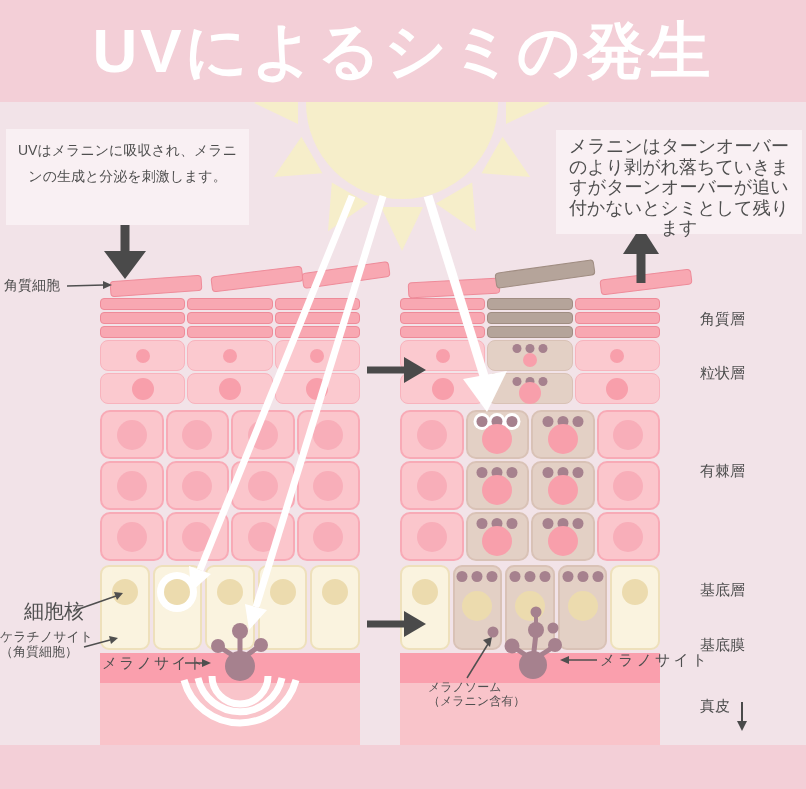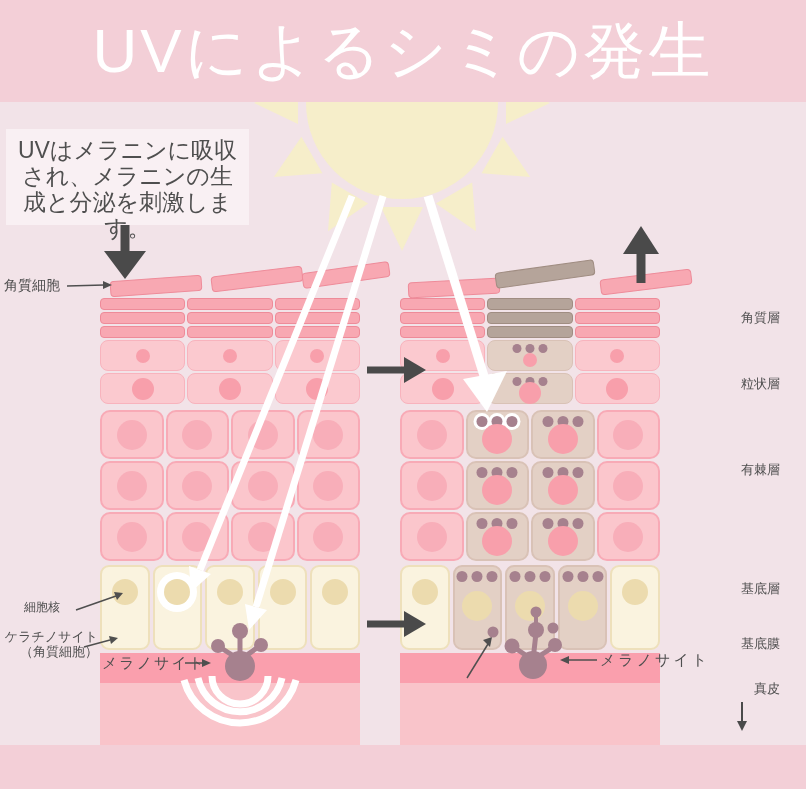--- a/index.html
+++ b/index.html
@@ -5,25 +5,25 @@
   *{box-sizing:border-box;margin:0;padding:0}
   html,body{background:#fff}
   .stage{position:relative;width:806px;height:789px;overflow:hidden;
          background:var(--bg);font-family:"Liberation Sans",sans-serif;color:var(--ink)}
   svg{position:absolute;left:0;top:0}
   #sun-svg{z-index:1;pointer-events:none}
   #overlay-svg{z-index:6;pointer-events:none}
   .sunfill{fill:var(--sun)}
   .band{position:absolute;left:0;width:806px;background:var(--band)}
   .band.top{top:0;height:102px;z-index:5;display:flex;align-items:center;justify-content:center}
-  .band.top span{color:#fff;font-size:62px;letter-spacing:3px;font-weight:400}
+  .band.top span{color:#fff;font-size:62px;letter-spacing:3px;font-weight:700}
   .band.bottom{top:745px;height:44px;z-index:4}
 
   .callout{position:absolute;background:var(--box);color:var(--ink);text-align:center;z-index:7}
-  #callout-left{left:6px;top:129px;width:243px;height:96px;font-size:23px;line-height:26px;padding:8px 10px}
+  #callout-left{left:6px;top:129px;width:243px;height:96px;font-size:14px;line-height:26px;padding:8px 10px}
   #callout-right{left:556px;top:130px;width:246px;height:104px;font-size:18px;line-height:20.5px;padding:6px 9px}
 
   .skin{position:absolute;top:265px;width:260px;height:480px;z-index:3}
   #skin-left{left:100px}
   #skin-right{left:400px}
   .zone{position:absolute;left:0;right:0;display:flex;flex-direction:column;gap:2px}
   .zone.corneum{top:33px}
   .zone.granular{top:75px}
   .zone.spinous{top:145px}
   .zone.basal{top:300px}
@@ -55,26 +55,26 @@
   .gcell .dots{top:3px}
   .dots i{width:11px;height:11px;border-radius:50%;background:var(--melanin)}
   .gcell .dots i{width:9px;height:9px}
   .dots.ringed i{box-shadow:0 0 0 3px #fff}
 
   .membrane{position:absolute;top:388px;left:0;right:0;height:30px;background:var(--membrane)}
   .dermis{position:absolute;top:418px;left:0;right:0;height:62px;background:var(--dermis)}
 
   .lbl{position:absolute;color:var(--ink);z-index:7;line-height:1.18;white-space:nowrap}
   #lbl-corneocyte{left:4px;top:277px;font-size:14px}
-  #lbl-nucleus{left:24px;top:600px;font-size:12px}
-  #lbl-keratinocyte{left:0;top:629px;width:98px;text-align:right;font-size:13px;white-space:normal}
+  #lbl-nucleus{left:24px;top:600px;font-size:20px}
+  #lbl-keratinocyte{left:0;top:629px;width:98px;text-align:left;font-size:13px;white-space:normal}
   #lbl-melanocyte-left{left:102px;top:654px;font-size:15px;letter-spacing:2px}
   #lbl-melanocyte-right{left:600px;top:651px;font-size:15px;letter-spacing:3px}
   #lbl-melanosome{left:428px;top:680px;font-size:12px;white-space:normal;line-height:1.2}
-  .layer{left:700px;width:80px;text-align:right;font-size:13px}
+  .layer{left:700px;width:80px;text-align:left;font-size:15px}
 
   .beam{stroke:var(--beam);stroke-width:7}
   .beam.wide{stroke-width:9}
   .beamfill{fill:var(--beam)}
   .blk9{stroke:var(--arrow);stroke-width:9}
   .blk7{stroke:var(--arrow);stroke-width:7}
   .blk2{stroke:var(--arrow);stroke-width:2}
   .blkfill{fill:var(--arrow)}
   .lead{stroke:var(--ink);stroke-width:1.5}
   .leadfill{fill:var(--ink)}
@@ -444,31 +444,38 @@
       <circle class="mel" cx="536" cy="612" r="5.5"></circle>
       <circle class="mel" cx="493" cy="632" r="5.5"></circle>
       <circle class="mel" cx="553" cy="628" r="5.5"></circle>
       <circle class="mel" cx="533" cy="665" r="14"></circle>
     </g>
   </svg>
 
   <div class="callout" id="callout-left">
     <span>UVはメラニンに吸収され、メラニンの生成と分泌を刺激します。</span>
   </div>
+  <div class="callout" id="callout-right">
+    <span>メラニンはターンオーバーのより剥がれ落ちていきますがターンオーバーが追い付かないとシミとして残ります</span>
+  </div>
 
   <div class="lbl" id="lbl-corneocyte">角質細胞</div>
   <div class="lbl" id="lbl-nucleus">細胞核</div>
   <div class="lbl" id="lbl-keratinocyte">
     <span style="display:block">ケラチノサイト</span>
     <span style="display:block">（角質細胞）</span>
   </div>
   <div class="lbl" id="lbl-melanocyte-left">メラノサイト</div>
   <div class="lbl" id="lbl-melanocyte-right">メラノサイト</div>
+  <div class="lbl" id="lbl-melanosome">
+    <span style="display:block">メラノソーム</span>
+    <span style="display:block">（メラニン含有）</span>
+  </div>
 
   <div class="lbl layer" style="top:310px">角質層</div>
-  <div class="lbl layer" style="top:376px">粒状層</div>
+  <div class="lbl layer" style="top:364px">粒状層</div>
   <div class="lbl layer" style="top:462px">有棘層</div>
   <div class="lbl layer" style="top:581px">基底層</div>
   <div class="lbl layer" style="top:636px">基底膜</div>
-  <div class="lbl layer" style="top:681px">真皮</div>
+  <div class="lbl layer" style="top:697px">真皮</div>
 
   <div class="band bottom"></div>
 </div>
 
 </body></html>

